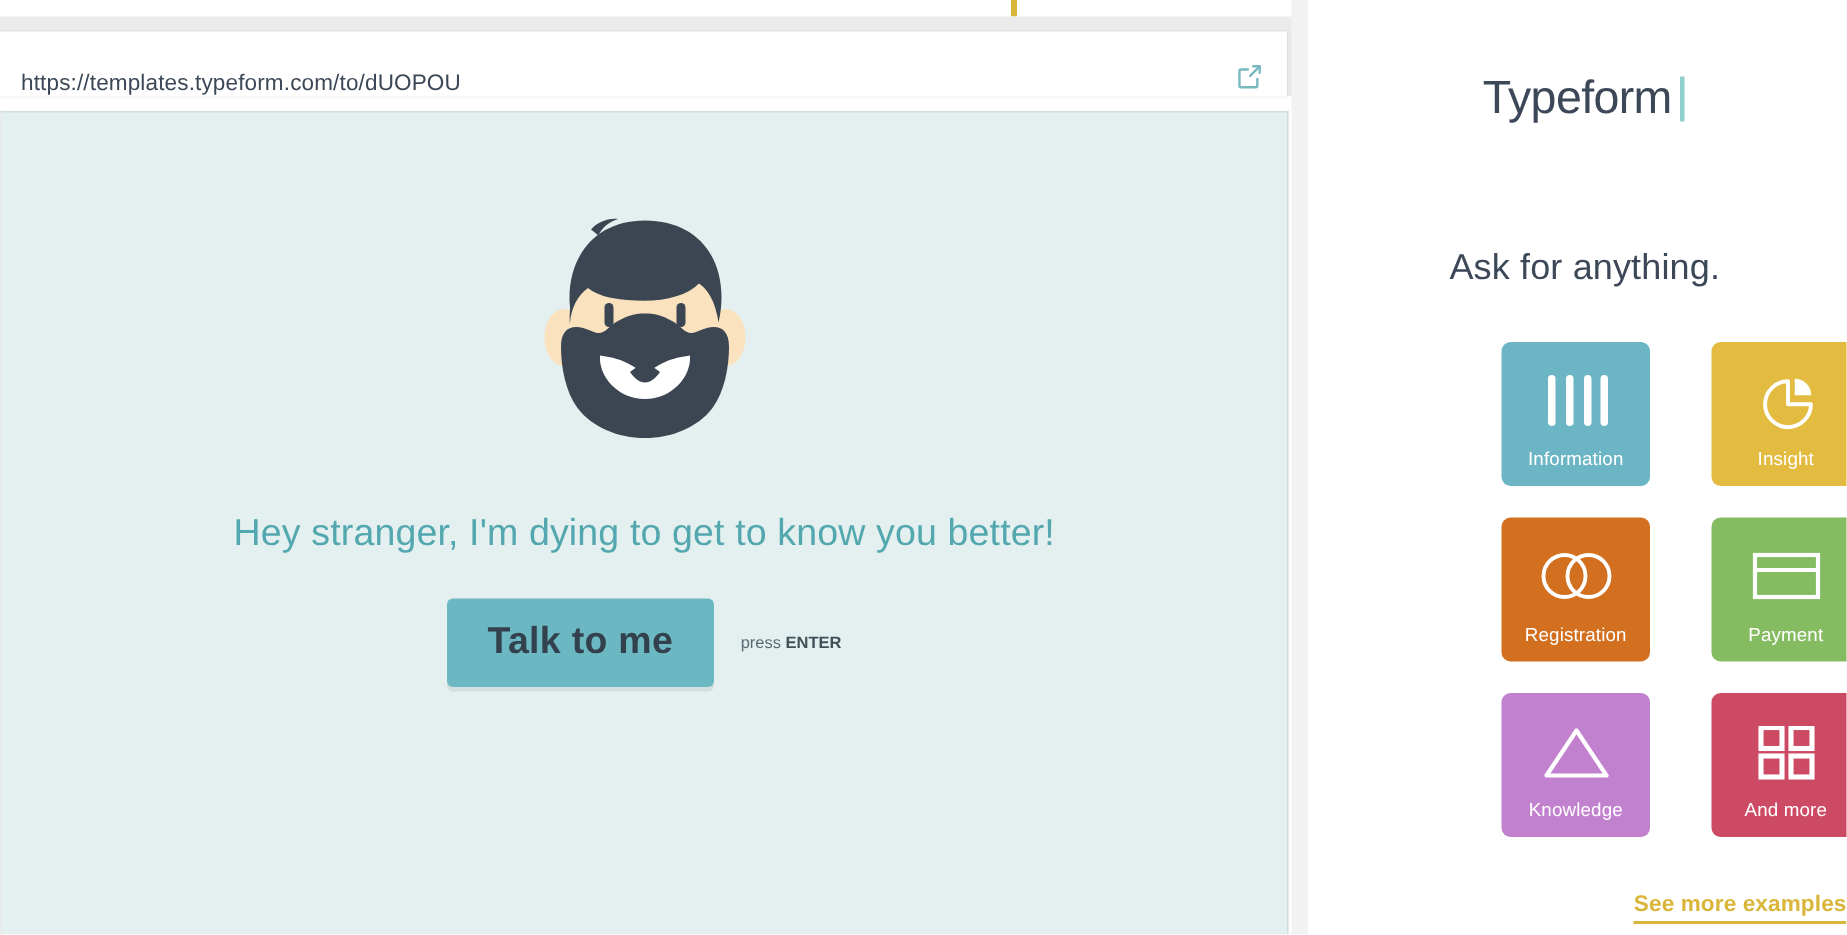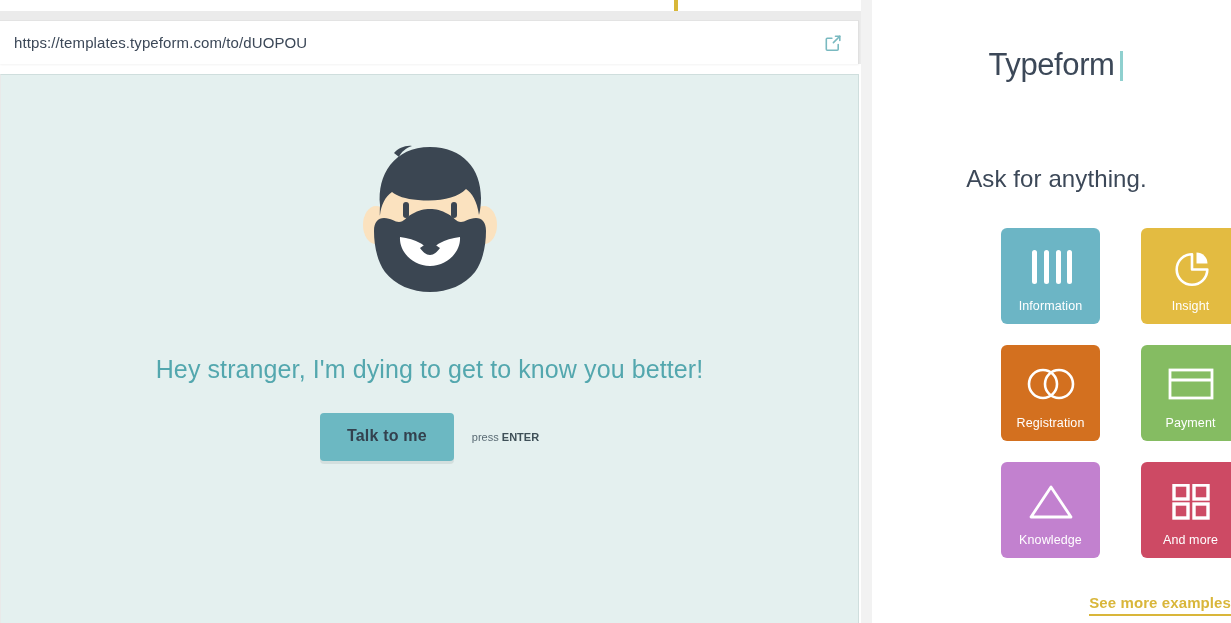--- a/index.html
+++ b/index.html
@@ -44,21 +44,21 @@
 
   #url-bar {
     position: absolute;
     left: 0; top: 20px;
     width: 859px;
     height: 44px;
     background: #ffffff;
     border-top: 1px solid #e3e3e3;
     border-right: 1px solid #e0e0e0;
     display: flex;
-    align-items: center;
+    align-items: flex-end;
     justify-content: space-between;
     padding: 0 12px 0 14px;
     box-shadow: 0 1px 2px rgba(0,0,0,0.05);
   }
 
   #url-text {
     font-size: 15px;
     color: #3c4858;
     letter-spacing: 0.1px;
     white-space: nowrap;
@@ -96,41 +96,41 @@
     align-items: center;
   }
 
   #avatar {
     margin-top: 58px;
     width: 160px;
     height: 168px;
   }
 
   #form-headline {
-    margin-top: 54px;
+    margin-top: 40px;
     font-size: 25px;
     color: #53a7ae;
     letter-spacing: 0.1px;
     white-space: nowrap;
     text-align: center;
   }
 
   #cta-row {
     margin-top: 29px;
     display: flex;
     align-items: center;
   }
 
   #talk-button {
     background: #6cb8c2;
     color: #33414e;
     border: none;
     border-radius: 4px;
     padding: 14px 27px 16px 27px;
-    font-size: 16px;
+    font-size: 25px;
     font-weight: bold;
     letter-spacing: 0.2px;
     cursor: pointer;
     box-shadow: 0 3px 0 rgba(0,0,0,0.07);
     font-family: "Liberation Sans", sans-serif;
   }
 
   #press-enter {
     margin-left: 18px;
     font-size: 11px;

